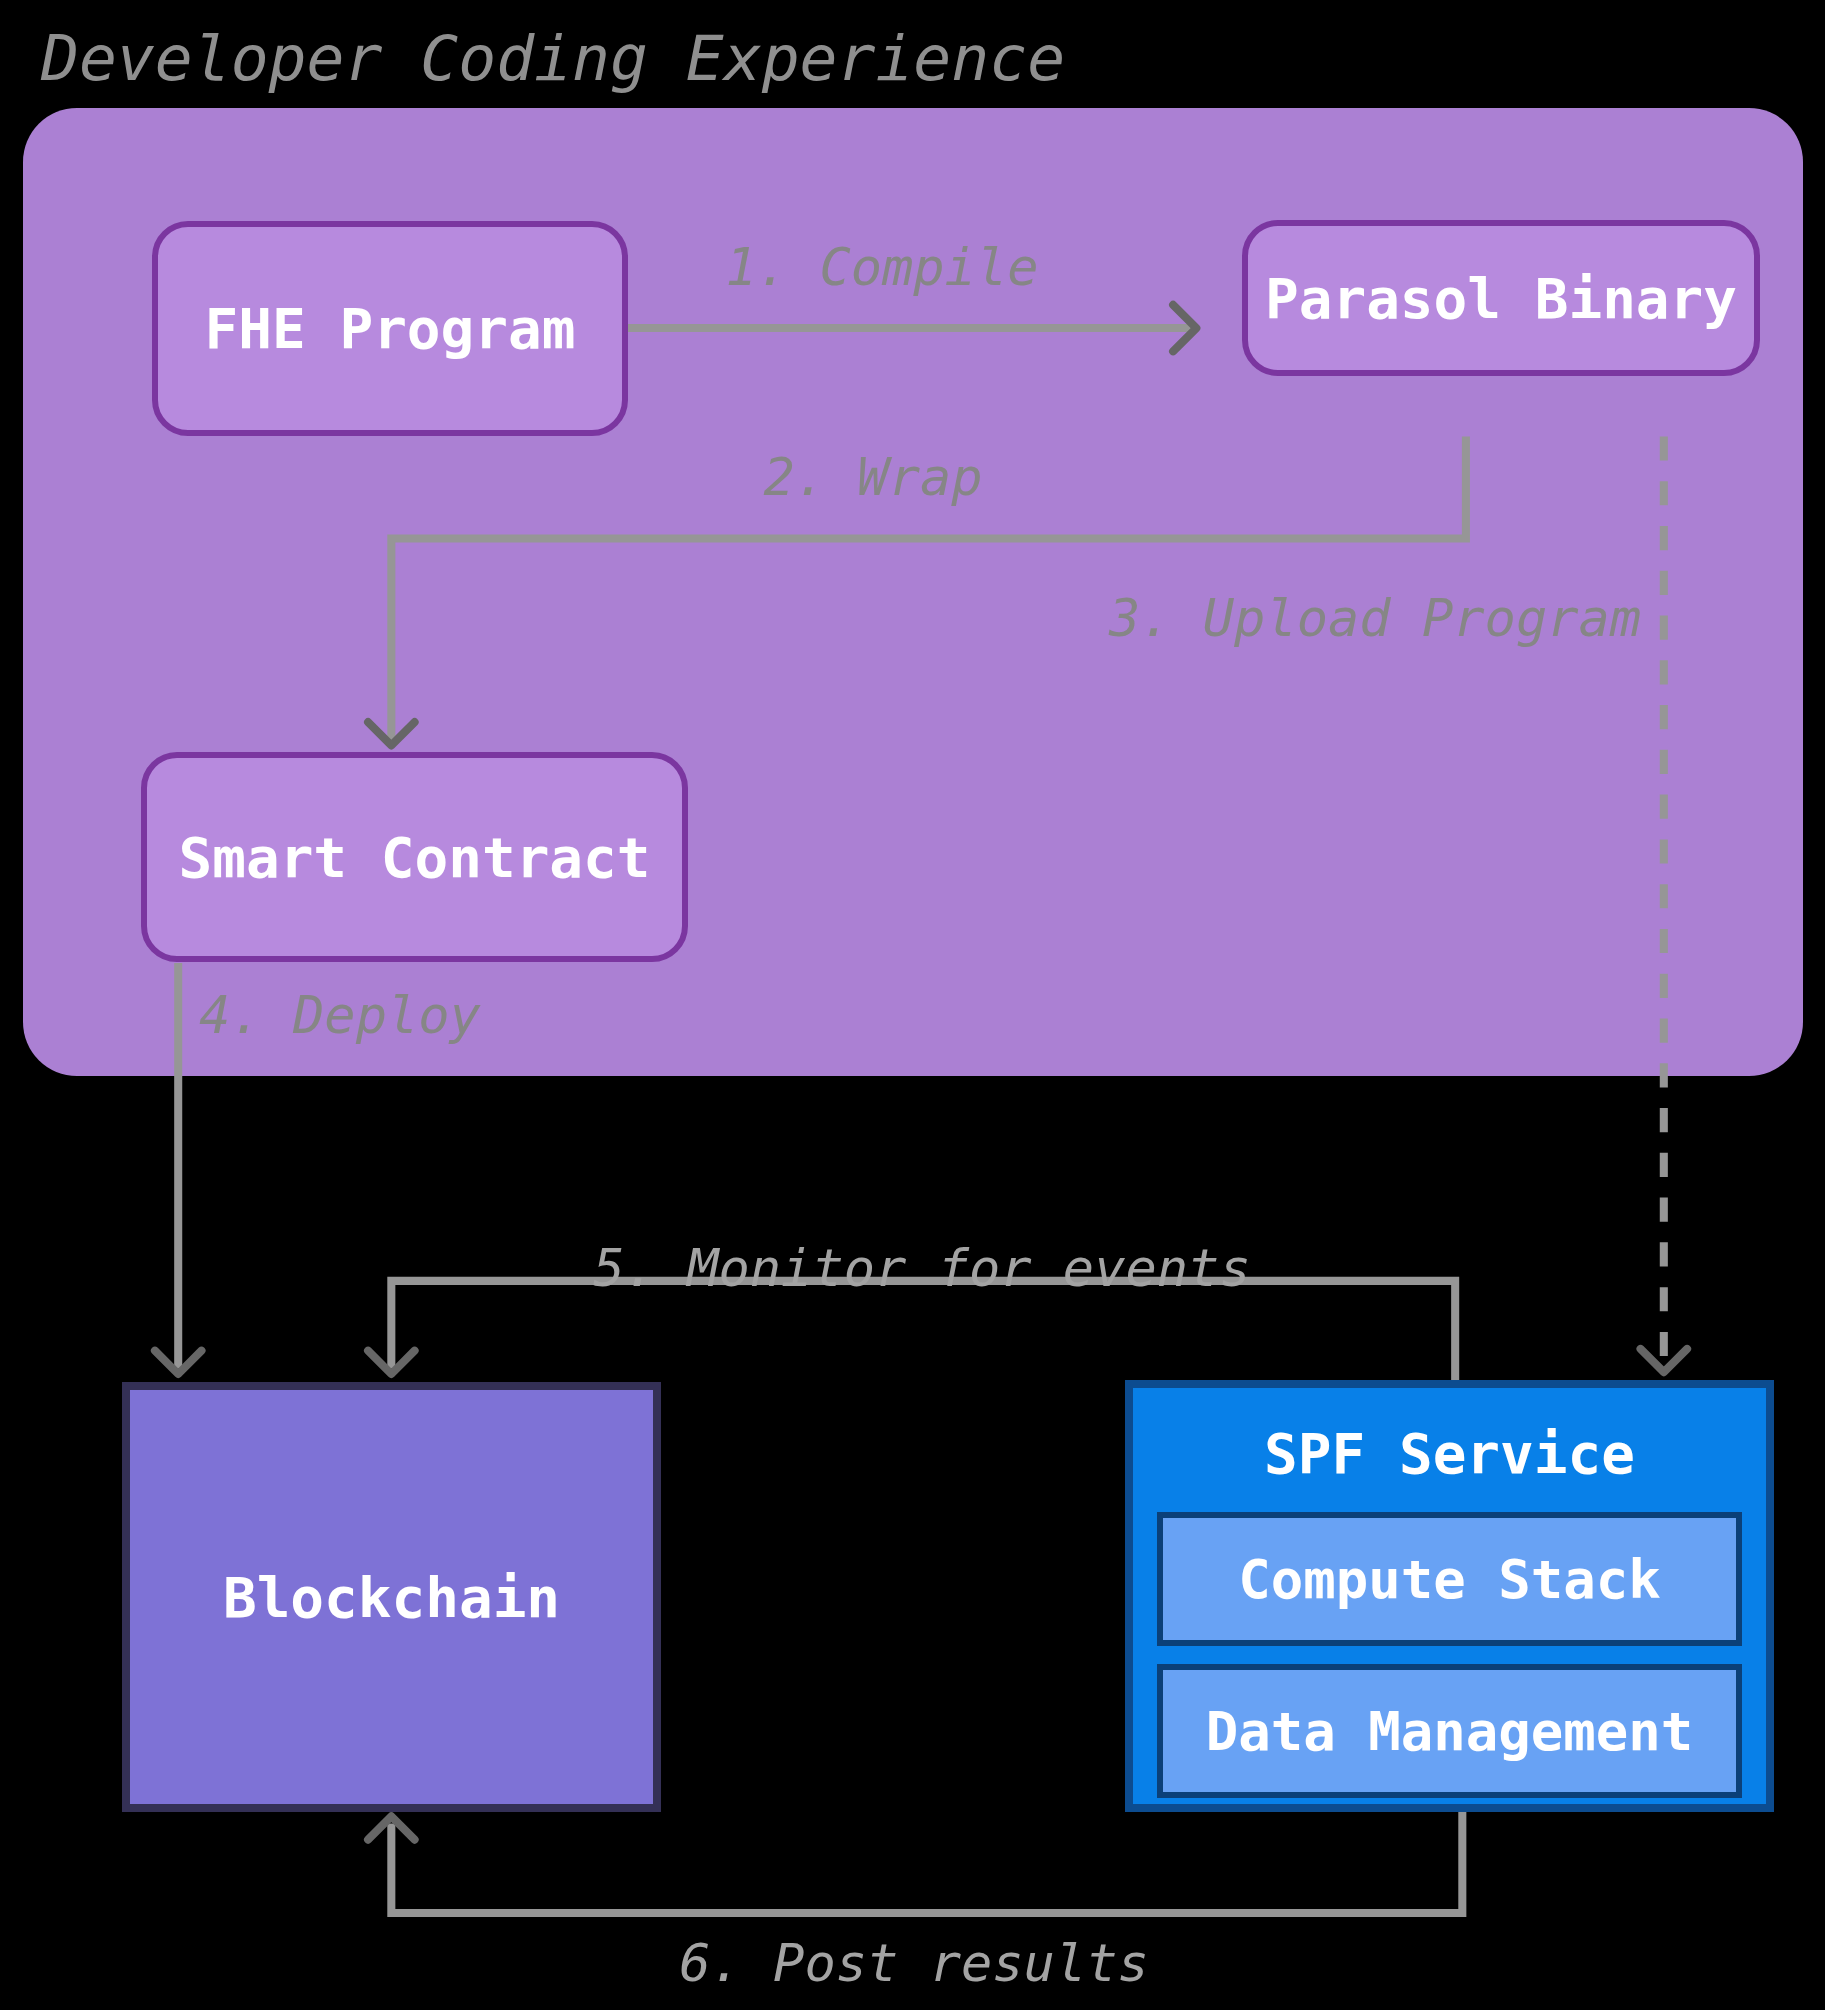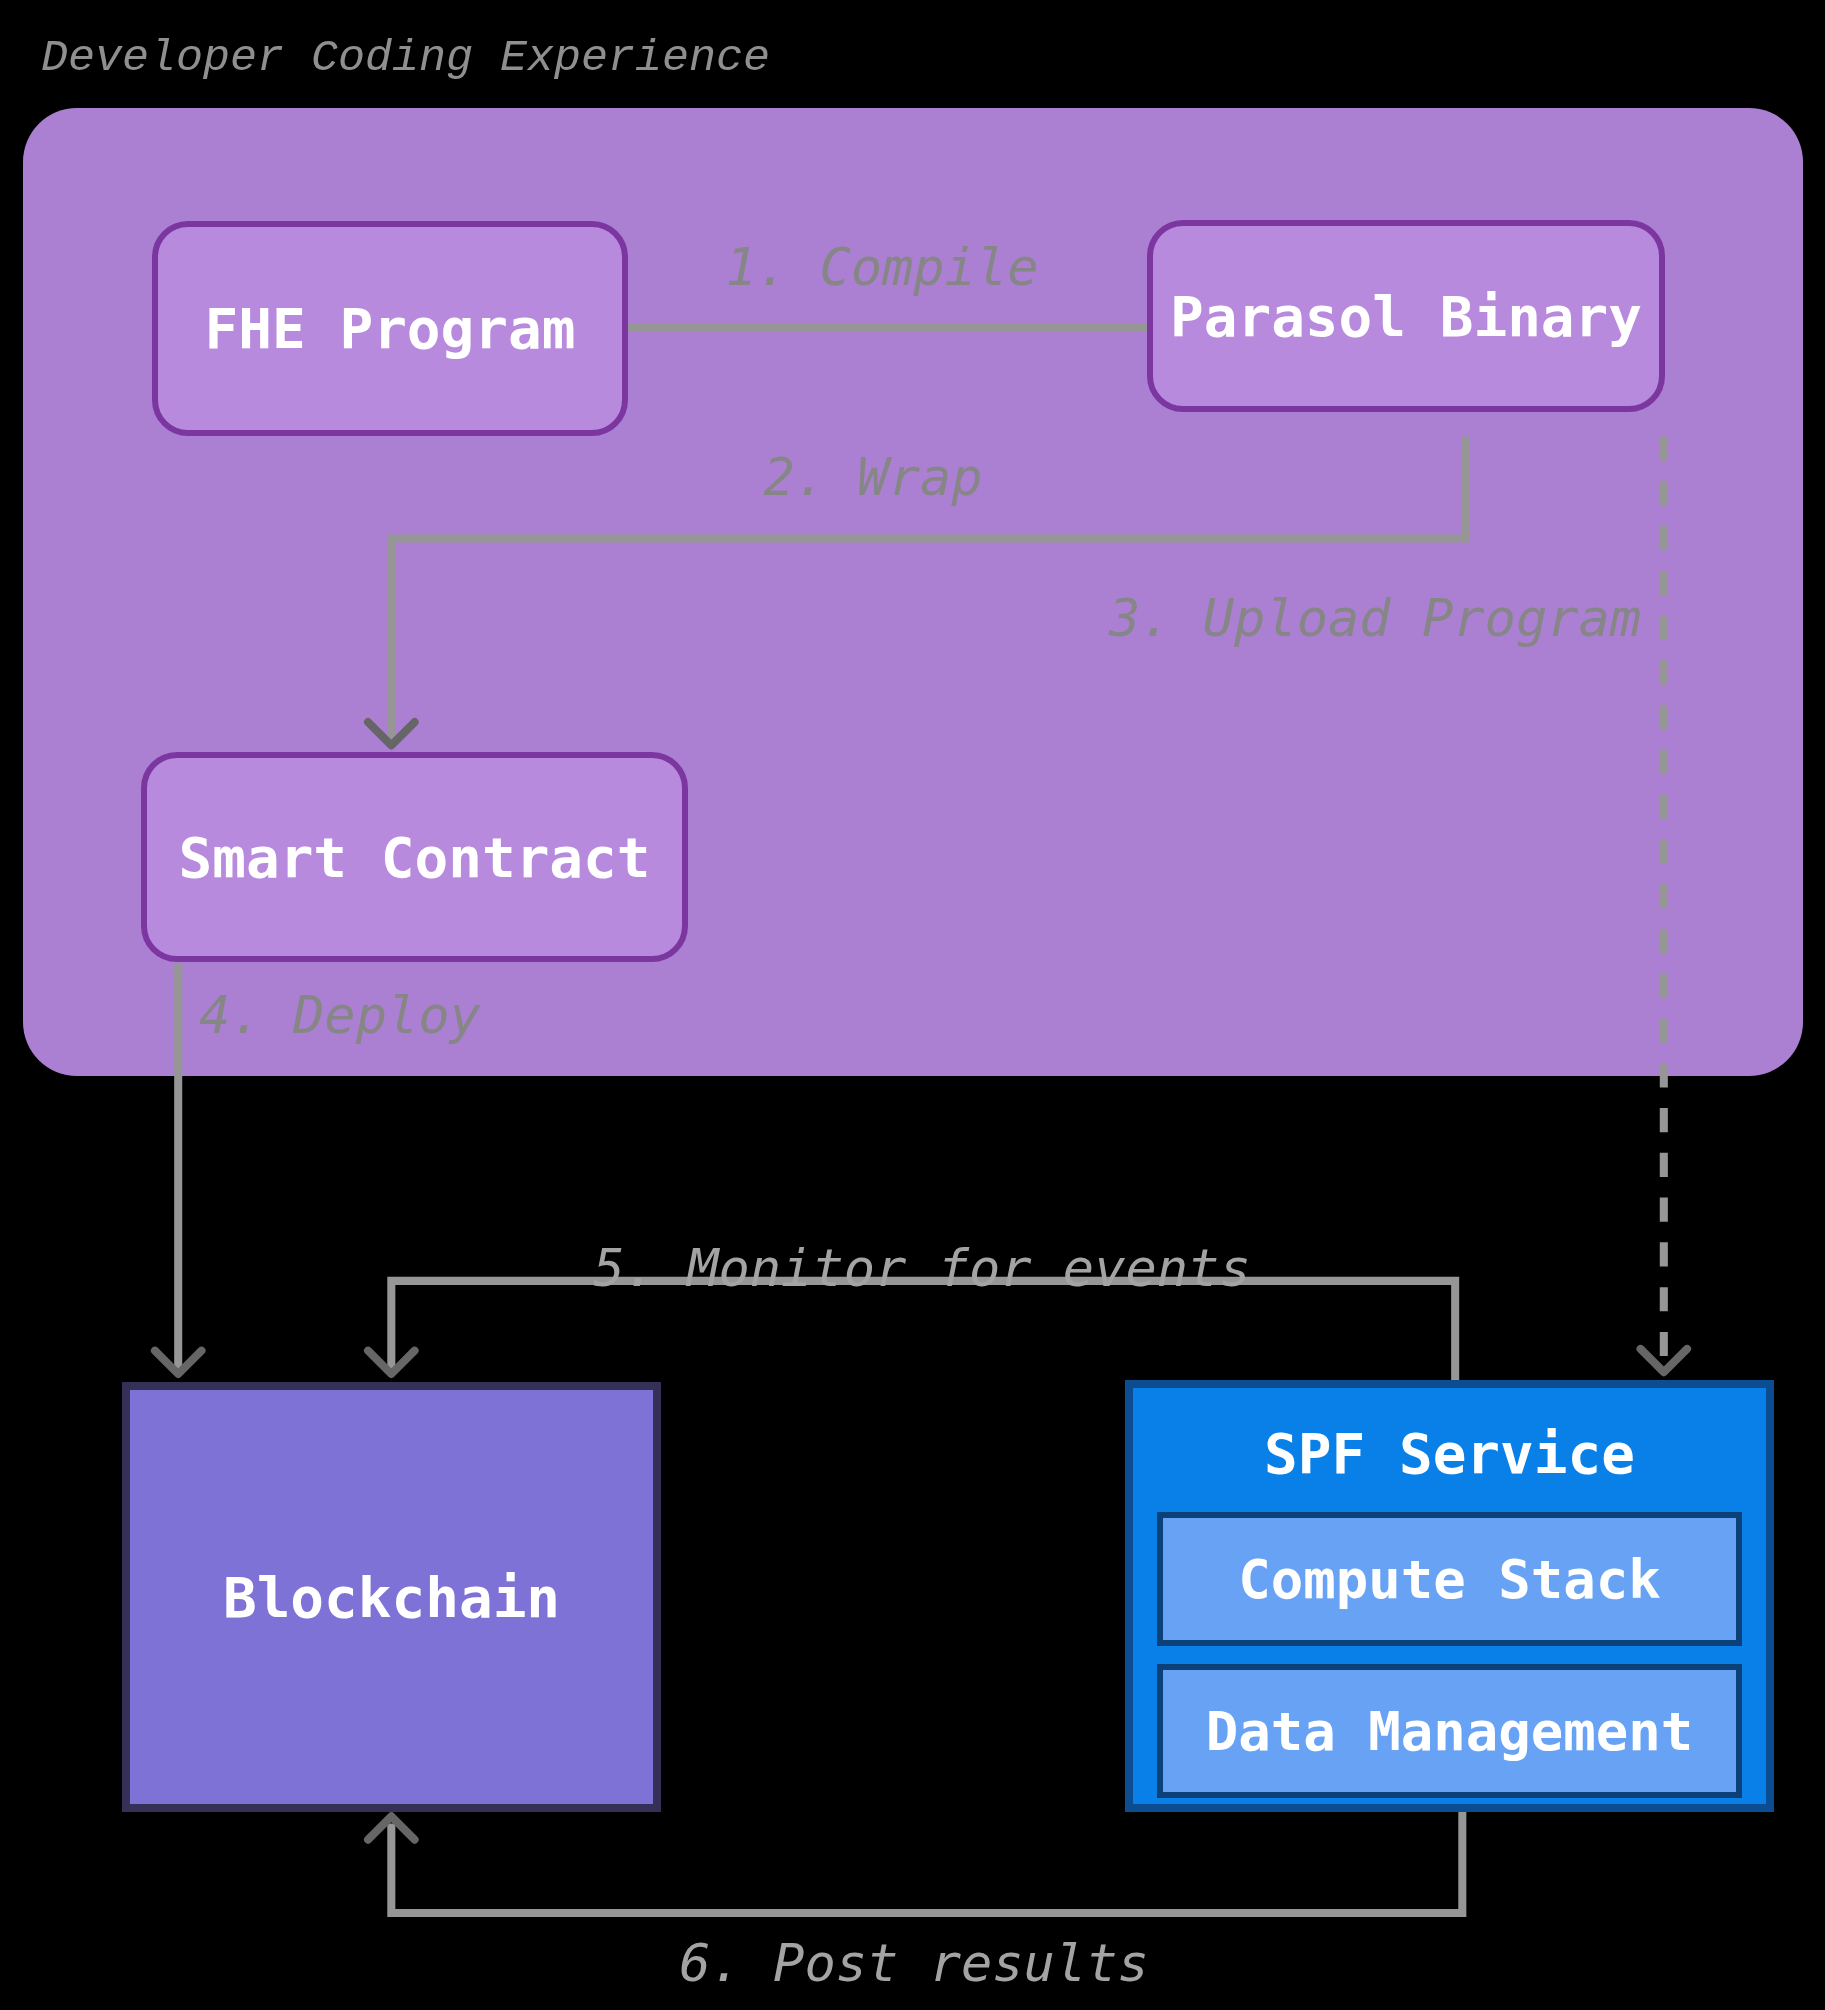--- a/index.html
+++ b/index.html
@@ -24,25 +24,24 @@
   body{
     width:1825px;height:2011px;
     background:var(--canvas-bg);
     font-family:"DejaVu Sans Mono","Liberation Mono",monospace;
     overflow:hidden;
   }
   .canvas{position:relative;width:1825px;height:2011px;}
 
   .diagram-title{
     position:absolute;left:41px;top:27px;
-    font-size:45px;line-height:64px;
+    font-size:63px;line-height:64px;
     font-style:italic;
     color:var(--title-color);
     white-space:nowrap;
-    font-family:Liberation Mono, monospace;
   }
 
   .container-box{
     position:absolute;left:23px;top:108px;
     width:1780px;height:968px;
     background:var(--container-fill);
     border-radius:54px;
   }
 
   svg.edges{position:absolute;left:0;top:0;width:1825px;height:2011px;}
@@ -57,21 +56,21 @@
     color:var(--node-text);
     font-size:56px;font-weight:bold;
     white-space:nowrap;
   }
   .node.purple{
     background:var(--node-fill);
     border:6.3px solid var(--node-border);
     border-radius:36px;
   }
   .node-fhe{left:152px;top:221px;width:476px;height:215px;}
-  .node-parasol{left:1147px;top:220px;width:518px;height:192px;}
+  .node-parasol{left:1242px;top:220px;width:518px;height:156px;}
   .node-smart{left:141px;top:752px;width:547px;height:210px;}
   .node-blockchain{
     left:122px;top:1382px;width:539px;height:430px;
     background:var(--blockchain-fill);
     border:8px solid var(--blockchain-border);
   }
   .node-spf{
     left:1125px;top:1380px;width:649px;height:432px;
     background:var(--spf-fill);
     border:8px solid var(--spf-border);

